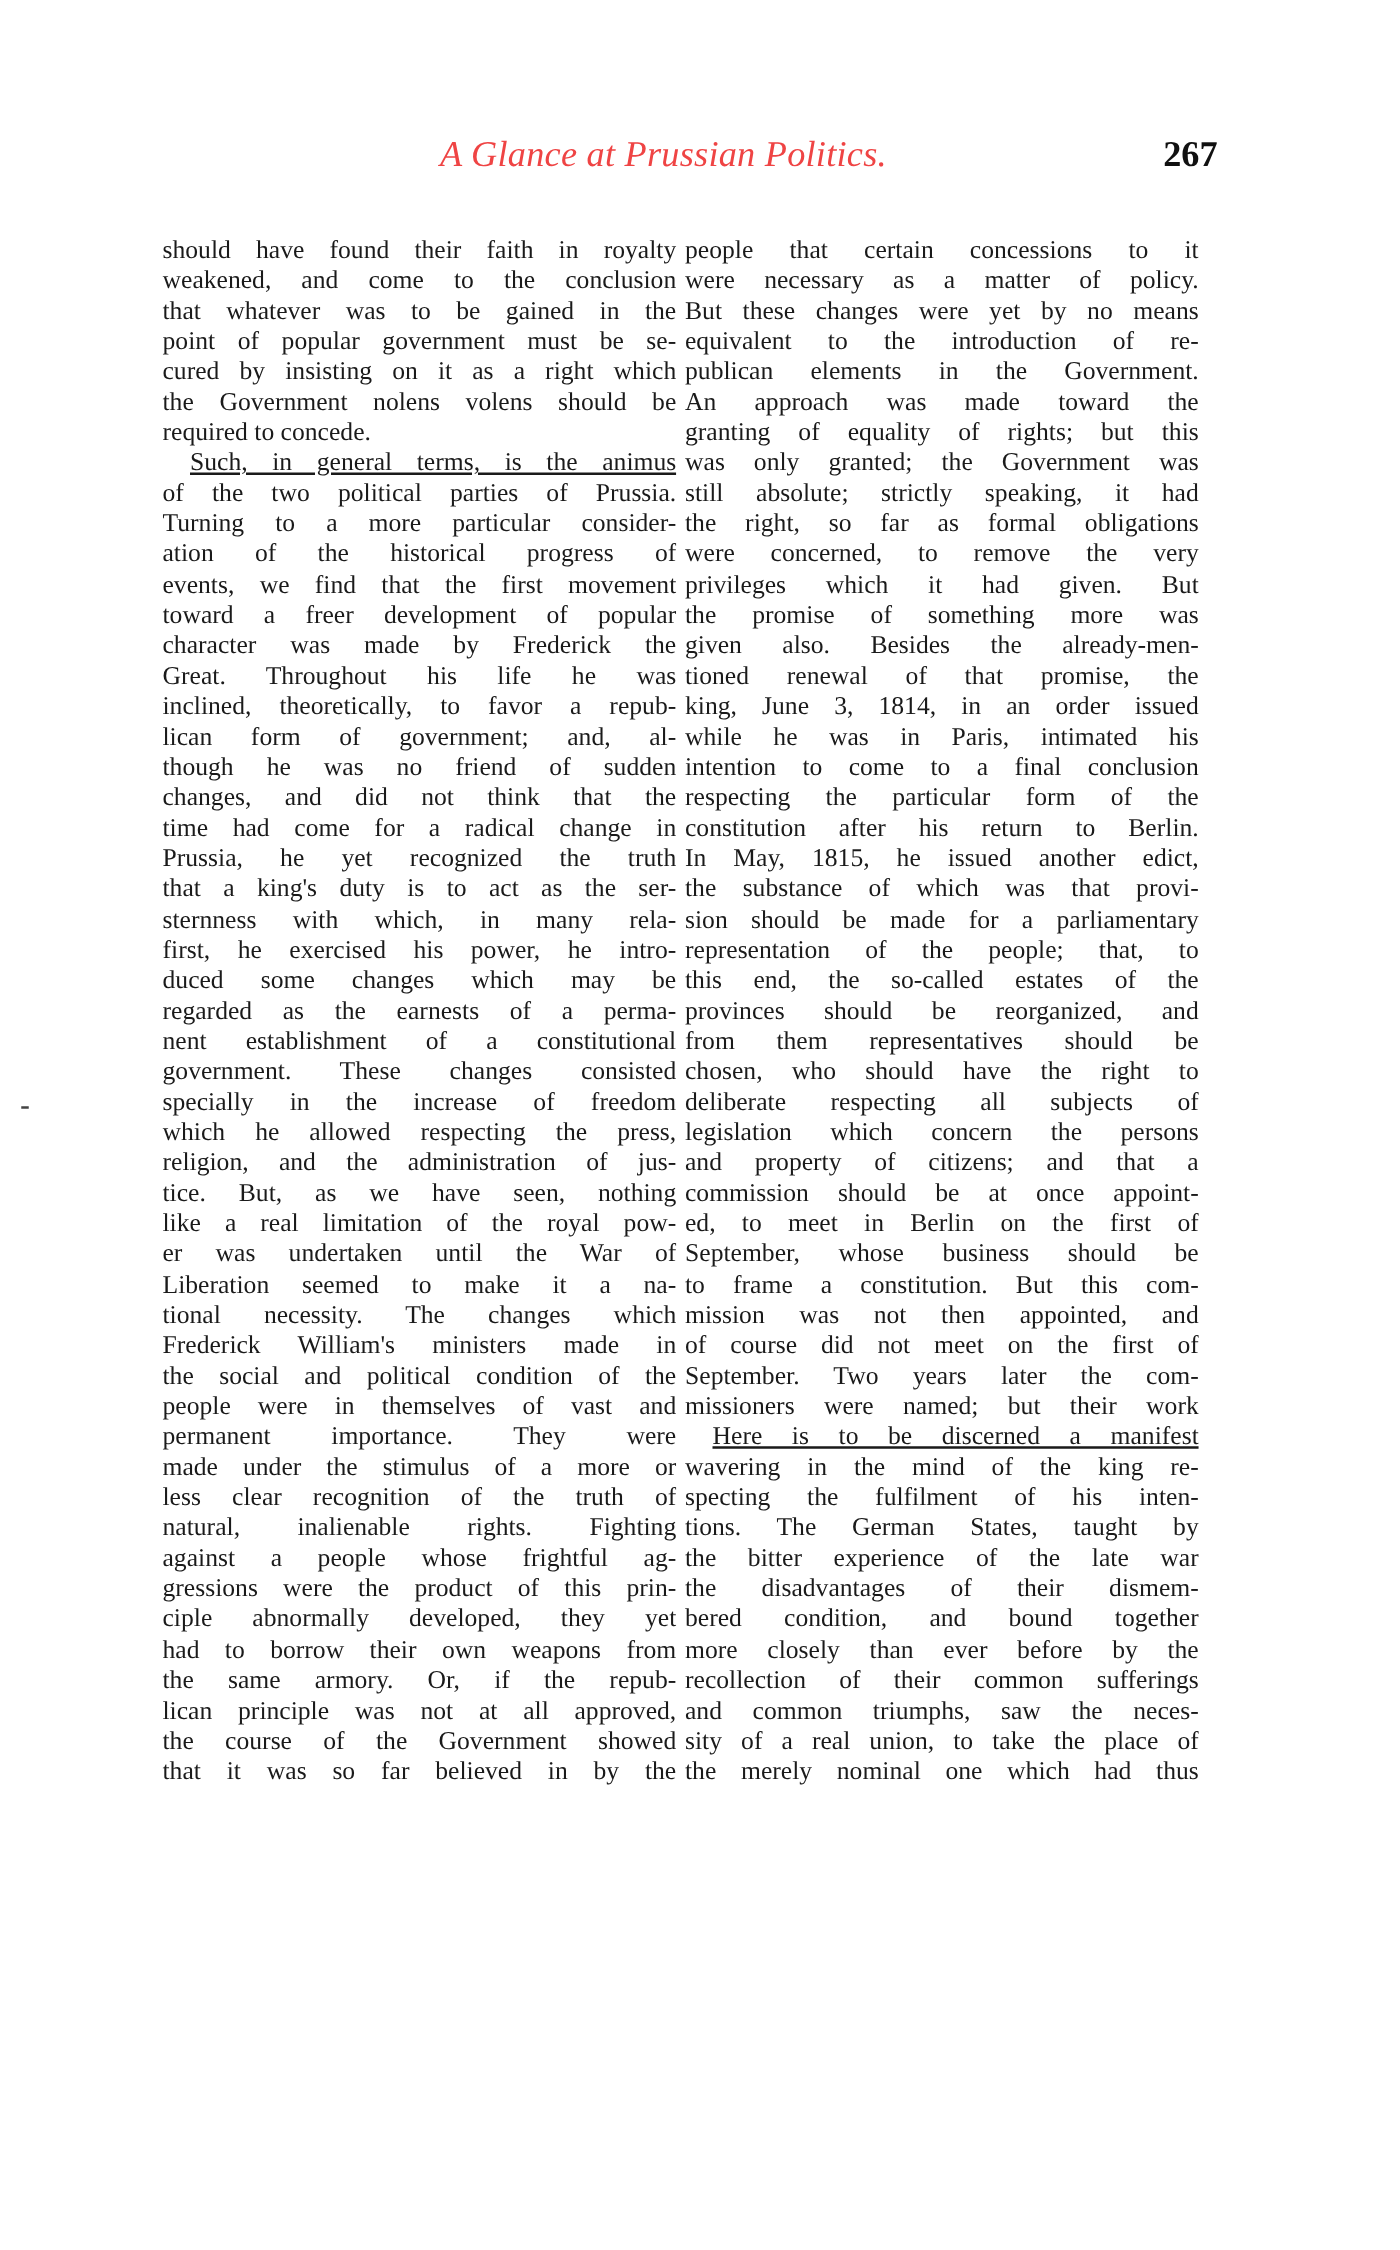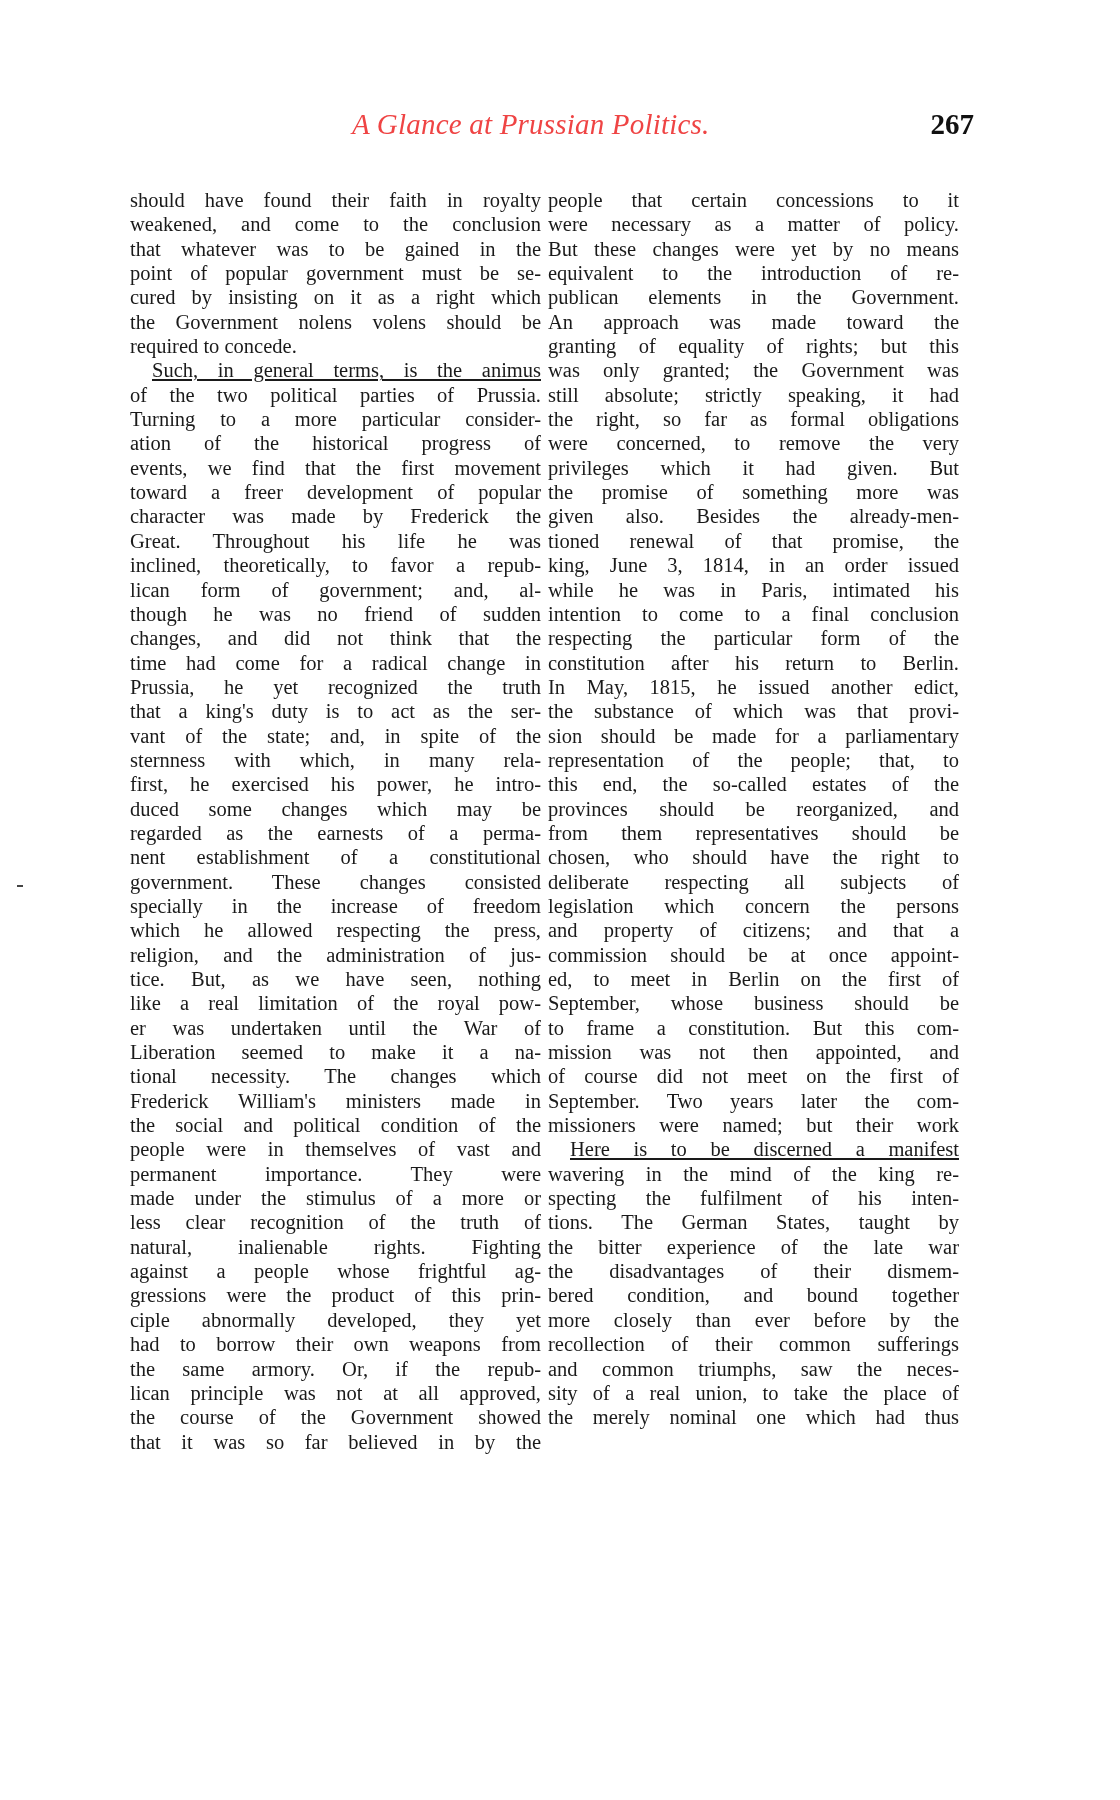--- a/index.html
+++ b/index.html
@@ -63,21 +63,20 @@
       <div class="line">toward a freer development of popular</div>
       <div class="line">character was made by Frederick the</div>
       <div class="line">Great.  Throughout his life he was</div>
       <div class="line">inclined, theoretically, to favor a repub-</div>
       <div class="line">lican form of government; and, al-</div>
       <div class="line">though he was no friend of sudden</div>
       <div class="line">changes, and did not think that the</div>
       <div class="line">time had come for a radical change in</div>
       <div class="line">Prussia, he yet recognized the truth</div>
       <div class="line">that a king's duty is to act as the ser-</div>
-      <div class="line">vant of the state; and, in spite of the</div>
       <div class="line">sternness with which, in many rela-</div>
       <div class="line">first, he exercised his power, he intro-</div>
       <div class="line">duced some changes which may be</div>
       <div class="line">regarded as the earnests of a perma-</div>
       <div class="line">nent establishment of a constitutional</div>
       <div class="line">government.  These changes consisted</div>
       <div class="line">specially in the increase of freedom</div>
       <div class="line">which he allowed respecting the press,</div>
       <div class="line">religion, and the administration of jus-</div>
       <div class="line">tice.  But, as we have seen, nothing</div>

